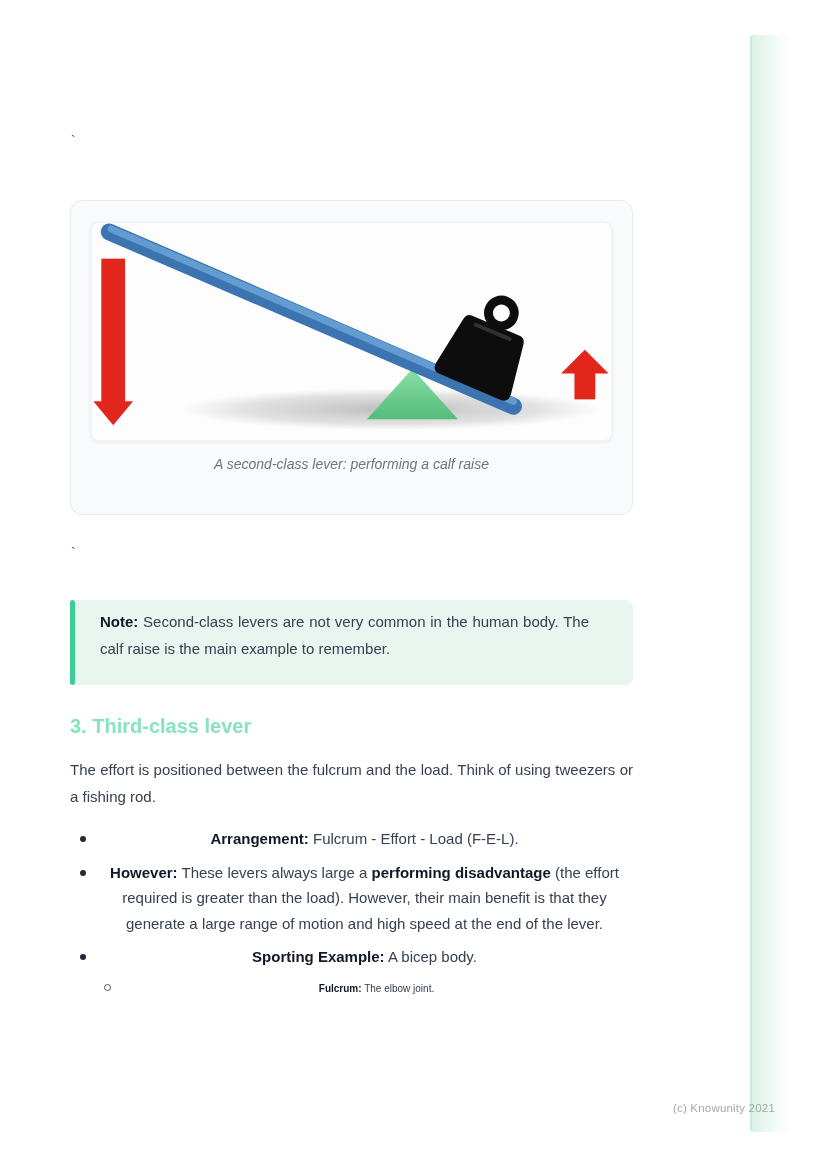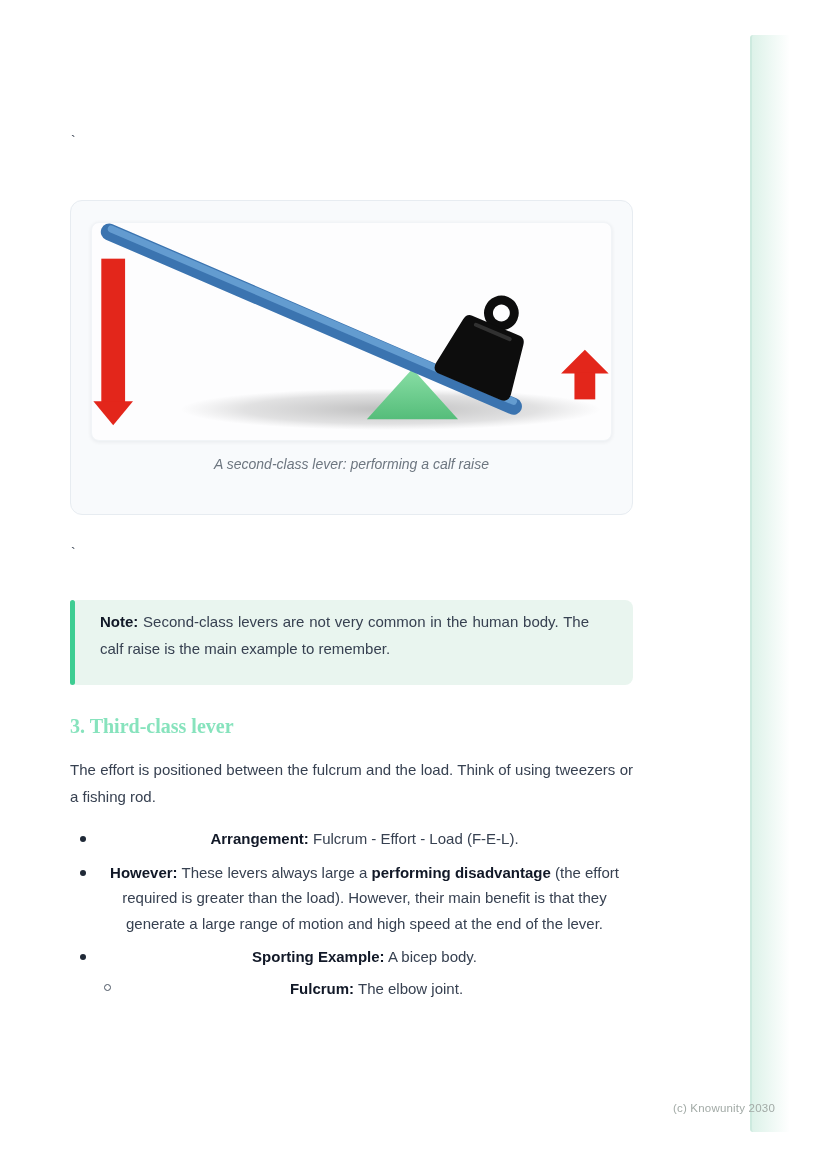--- a/index.html
+++ b/index.html
@@ -46,34 +46,34 @@
     background:var(--note-bg,#e9f5ef);border-radius:8px;
     padding:8px 44px 0 30px;font-size:15px;line-height:27px;text-align:justify;
   }
   .note-bar{
     position:absolute;left:0;top:0;bottom:0;width:5px;border-radius:3px;
     background:var(--note-accent,#3ecd92);
   }
   
   .section-heading{
     position:absolute;left:70px;top:712px;width:563px;z-index:2;
-    font-size:20px;font-weight:700;color:var(--heading-mint,#87e3bd);line-height:28px;font-family:Liberation Serif, serif;
+    font-size:20px;font-weight:700;color:var(--heading-mint,#87e3bd);line-height:28px;
   }
   .section-intro{
     position:absolute;left:70px;top:756px;width:563px;z-index:2;
     font-size:15px;line-height:27px;text-align:justify;
   }
   .bullet-list{position:absolute;left:70px;top:826px;width:563px;z-index:2;text-align:center;}
   .bullet-list .li{position:relative;padding-left:26px;margin-bottom:8px;font-size:15px;line-height:25.5px;}
   .disc{
     position:absolute;left:10px;top:10px;width:6px;height:6px;border-radius:50%;
     background:#1f2937;display:block;
   }
   .sub-list{margin-top:6px;}
-  .sub-list .li{position:relative;padding-left:24px;margin-bottom:8px;font-size:15px;line-height:25.5px;}
+  .sub-list .li{position:relative;padding-left:24px;margin-bottom:8px;font-size:10px;line-height:25.5px;}
   .sub-list .ring{left:8px;}
   
   .footer-credit{
     position:absolute;right:53px;top:1102px;z-index:3;
     font-size:11.5px;color:var(--footer-gray,#a2aaa6);letter-spacing:.2px;
   }
 </style>
 </head>
 <body>
 
@@ -153,15 +153,15 @@
       <span class="b">Sporting Example:</span><span> A bicep body.</span>
       <div class="sub-list">
         <div class="li">
           <span class="ring"></span>
           <span class="b">Fulcrum:</span><span> The elbow joint.</span>
         </div>
       </div>
     </div>
   </div>
 
-  <div class="footer-credit">(c) Knowunity 2030</div>
+  <div class="footer-credit">(c) Knowunity 2021</div>
 
 </div>
 
 </body></html>

